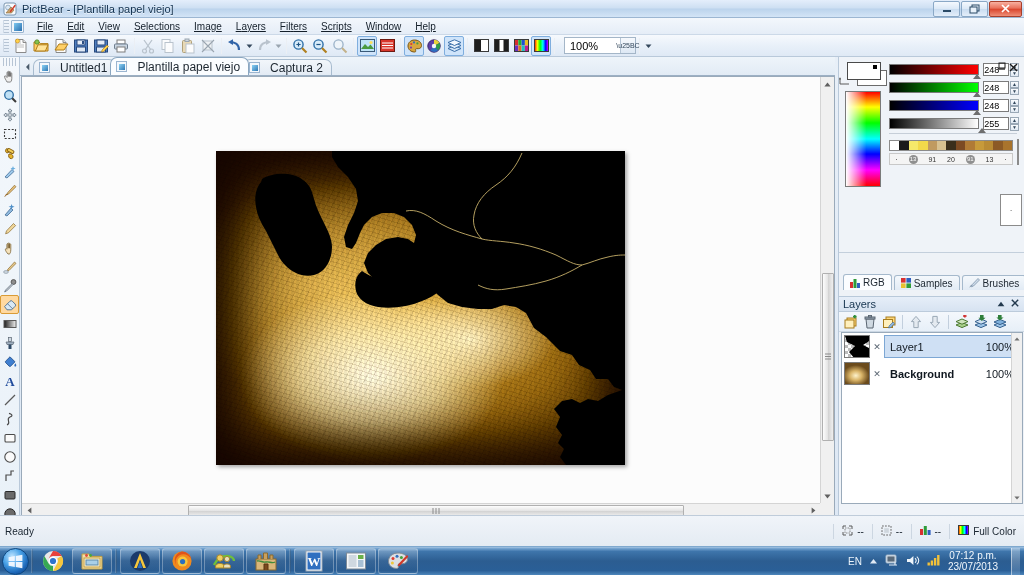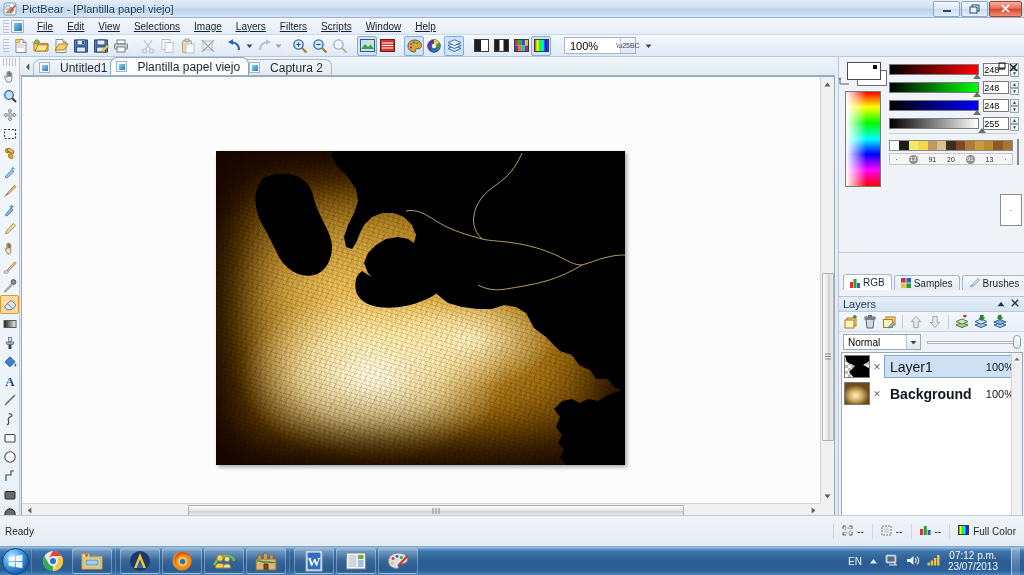--- a/index.html
+++ b/index.html
@@ -286,21 +286,21 @@
   .layerlist { margin:0 2px; background:#fff; border:1px solid #9aaaba; height:172px; position:relative; overflow:hidden;}
   .layerrow { display:flex; align-items:center; height:27px; padding:1px 2px; gap:2px; }
   .layerrow.sel .lname-wrap { background:#cfe0f4; border:1px solid #7da7d4; }
   .lthumb { width:26px;height:23px; border:1px solid #7a7a7a; flex:0 0 auto; position:relative; overflow:hidden;
      background-image:
        linear-gradient(45deg,#bdbdbd 25%,transparent 25%,transparent 75%,#bdbdbd 75%),
        linear-gradient(45deg,#bdbdbd 25%,transparent 25%,transparent 75%,#bdbdbd 75%);
      background-size:6px 6px; background-position:0 0,3px 3px; background-color:#fff;}
   .lvis { width:10px; text-align:center; font-size:9px; color:#5c6774; flex:0 0 auto;}
   .lname-wrap { flex:1; height:23px; display:flex; align-items:center; padding:0 5px; border:1px solid transparent;}
-  .lname { font-size:14px; color:#101820; }
+  .lname { font-size:11px; color:#101820; }
   .lop { margin-left:auto; font-size:11px; color:#101820; }
   .lay-sb { position:absolute; right:0; top:0; bottom:0; width:11px; background:#f0f0f0; border-left:1px solid #d4d4d4;
     display:flex;flex-direction:column;}
   .lay-sb .a { height:11px; display:flex;align-items:center;justify-content:center;font-size:6px;color:#707070;}
 
   
   .statusbar {
     position:absolute; left:0; bottom:29px; width:1024px; height:31px;
     background:linear-gradient(180deg,#f0f4f9,#e4ebf3);
     border-top:1px solid #bfccda;
@@ -1090,34 +1090,20 @@
         </div>
         <div class="lbtn">
           <svg width="16" height="14" viewBox="0 0 16 14">
               <path d="M2 10 L8 12.6 L14 10 L8 7.4z" fill="#9cc4e8" stroke="#37628f"></path>
               <path d="M2 7 L8 9.6 L14 7 L8 4.4z" fill="#7fb0dd" stroke="#37628f"></path>
               <path d="M6 0 h3.6 v2.4 h2 L7.8 5.6 L4.4 2.4 h1.6z" fill="#2f7f3a"></path>
             </svg>
         </div>
       </div>
 
-      <div class="blendrow">
-        <div class="blendsel">
-          <span>Normal</span>
-          <span class="arrow">
-            <svg width="7" height="5" viewBox="0 0 7 5">
-                <path d="M0.5 1 L3.5 4.4 L6.5 1z" fill="#34485c"></path>
-              </svg>
-          </span>
-        </div>
-        <div class="opslider">
-          <div class="optrack"></div>
-          <div class="opthumb"></div>
-        </div>
-      </div>
 
       <div class="layerlist">
         <div class="layerrow sel">
           <div class="lthumb">
             <svg width="26" height="23" viewBox="0 0 26 23" style="position:absolute;left:0;top:0">
               <path d="M0 0 H26 V4 L18 9 L26 13 V23 H10 L4 16 L10 10 L2 6z" fill="#000"></path>
             </svg>
           </div>
           <div class="lvis">✕</div>
           <div class="lname-wrap">

